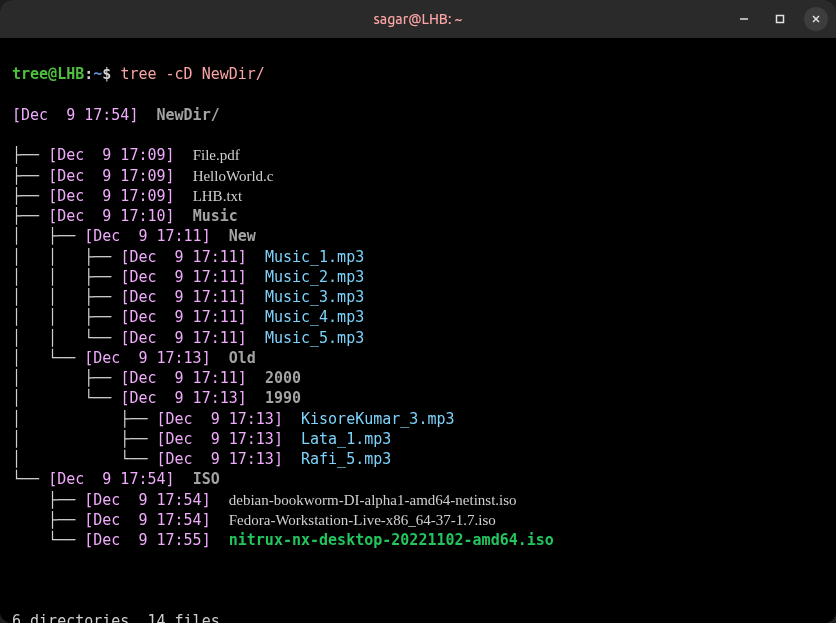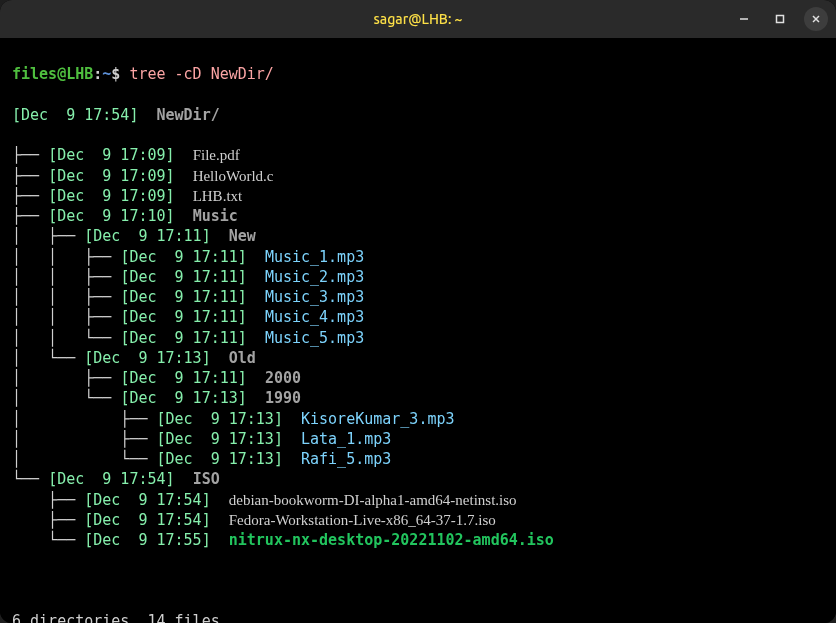--- a/index.html
+++ b/index.html
@@ -23,21 +23,21 @@
     .titlebar {
       height: 38px;
       background: #2a2a2a;
       display: flex;
       align-items: center;
       justify-content: center;
       position: relative;
       flex-shrink: 0;
     }
     .title {
-      color: #fde047;
+      color: #fca5a5;
       font-family: 'Ubuntu', 'DejaVu Sans', sans-serif;
       font-size: 14px;
       font-weight: 500;
     }
     .window-controls {
       position: absolute;
       right: 8px;
       top: 50%;
       transform: translateY(-50%);
       display: flex;
@@ -63,21 +63,21 @@
       color: #d0d0d0;
       line-height: 1.35;
       white-space: pre;
       overflow: hidden;
     }
     .prompt-user { color: #4fbf3f; font-weight: bold; }
     .prompt-colon { color: #d0d0d0; font-weight: bold; }
     .prompt-path { color: #5c8fd6; font-weight: bold; }
     .prompt-dollar { color: #d0d0d0; font-weight: bold; }
     .cmd { color: #fca5a5; }
-    .date { color: #86efac; }
+    .date { color: #f0abfc; }
     .dir { color: #a3a3a3; font-weight: bold; }
     .file { color: #d0d0d0; font-family: Liberation Serif, serif; }
     .mp3 { color: #7dd3fc; }
     .exec { color: #22c55e; font-weight: bold; }
     .tree-chars { color: #d0d0d0; }
     .summary { color: #d0d0d0; }
     .line { display: block; }
   </style>
 </head>
 <body>
@@ -99,20 +99,20 @@
       <div class="ctrl close">
         <svg viewBox="0 0 12 12">
             <line x1="3" y1="3" x2="9" y2="9" stroke="currentColor" stroke-width="1.5"></line>
             <line x1="9" y1="3" x2="3" y2="9" stroke="currentColor" stroke-width="1.5"></line>
           </svg>
       </div>
     </div>
   </div>
 
   <div class="terminal">
-<span class="line"><span class="prompt-user">files@LHB</span><span class="prompt-colon">:</span><span class="prompt-path">~</span><span class="prompt-dollar">$</span> <span class="cmd">tree -cD NewDir/</span></span>
+<span class="line"><span class="prompt-user">tree@LHB</span><span class="prompt-colon">:</span><span class="prompt-path">~</span><span class="prompt-dollar">$</span> <span class="cmd">tree -cD NewDir/</span></span>
 <span class="line"><span class="date">[Dec  9 17:54]  </span><span class="dir">NewDir/</span></span>
 <div id="tree-lines"><span class="line"><span class="tree-chars">├── </span><span class="date">[Dec  9 17:09]  </span><span class="file">File.pdf</span></span><span class="line"><span class="tree-chars">├── </span><span class="date">[Dec  9 17:09]  </span><span class="file">HelloWorld.c</span></span><span class="line"><span class="tree-chars">├── </span><span class="date">[Dec  9 17:09]  </span><span class="file">LHB.txt</span></span><span class="line"><span class="tree-chars">├── </span><span class="date">[Dec  9 17:10]  </span><span class="dir">Music</span></span><span class="line"><span class="tree-chars">│   ├── </span><span class="date">[Dec  9 17:11]  </span><span class="dir">New</span></span><span class="line"><span class="tree-chars">│   │   ├── </span><span class="date">[Dec  9 17:11]  </span><span class="mp3">Music_1.mp3</span></span><span class="line"><span class="tree-chars">│   │   ├── </span><span class="date">[Dec  9 17:11]  </span><span class="mp3">Music_2.mp3</span></span><span class="line"><span class="tree-chars">│   │   ├── </span><span class="date">[Dec  9 17:11]  </span><span class="mp3">Music_3.mp3</span></span><span class="line"><span class="tree-chars">│   │   ├── </span><span class="date">[Dec  9 17:11]  </span><span class="mp3">Music_4.mp3</span></span><span class="line"><span class="tree-chars">│   │   └── </span><span class="date">[Dec  9 17:11]  </span><span class="mp3">Music_5.mp3</span></span><span class="line"><span class="tree-chars">│   └── </span><span class="date">[Dec  9 17:13]  </span><span class="dir">Old</span></span><span class="line"><span class="tree-chars">│       ├── </span><span class="date">[Dec  9 17:11]  </span><span class="dir">2000</span></span><span class="line"><span class="tree-chars">│       └── </span><span class="date">[Dec  9 17:13]  </span><span class="dir">1990</span></span><span class="line"><span class="tree-chars">│           ├── </span><span class="date">[Dec  9 17:13]  </span><span class="mp3">KisoreKumar_3.mp3</span></span><span class="line"><span class="tree-chars">│           ├── </span><span class="date">[Dec  9 17:13]  </span><span class="mp3">Lata_1.mp3</span></span><span class="line"><span class="tree-chars">│           └── </span><span class="date">[Dec  9 17:13]  </span><span class="mp3">Rafi_5.mp3</span></span><span class="line"><span class="tree-chars">└── </span><span class="date">[Dec  9 17:54]  </span><span class="dir">ISO</span></span><span class="line"><span class="tree-chars">    ├── </span><span class="date">[Dec  9 17:54]  </span><span class="file">debian-bookworm-DI-alpha1-amd64-netinst.iso</span></span><span class="line"><span class="tree-chars">    ├── </span><span class="date">[Dec  9 17:54]  </span><span class="file">Fedora-Workstation-Live-x86_64-37-1.7.iso</span></span><span class="line"><span class="tree-chars">    └── </span><span class="date">[Dec  9 17:55]  </span><span class="exec">nitrux-nx-desktop-20221102-amd64.iso</span></span></div>
 <span class="line"> </span>
 <span class="line summary">6 directories, 14 files</span>
 
   </div>
 </div>
 
 </body></html>

